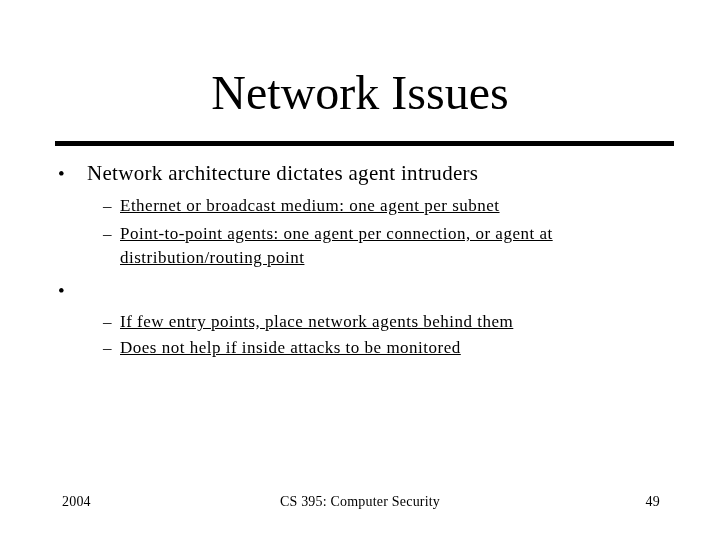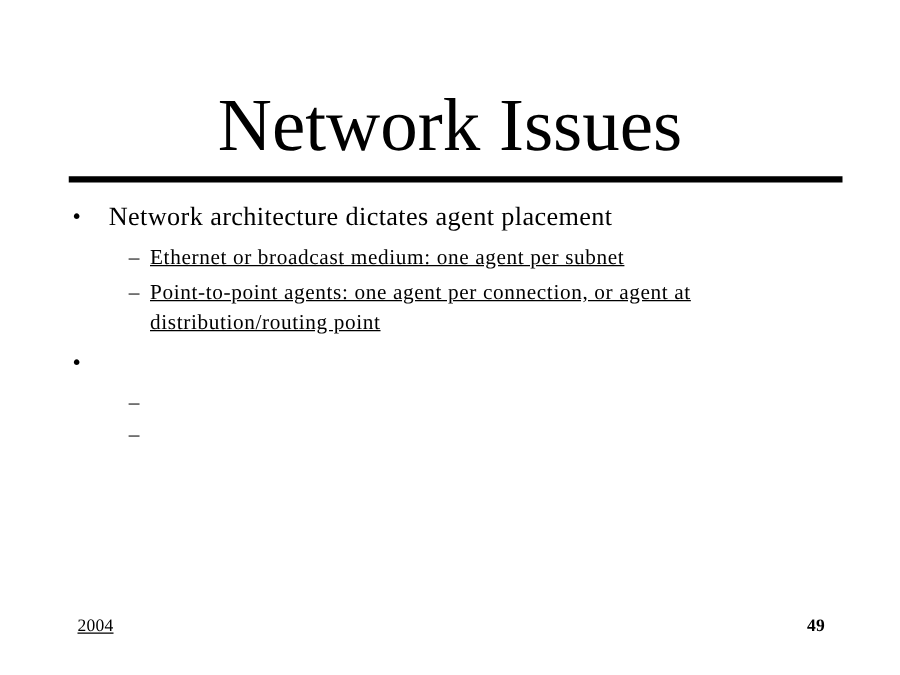--- a/index.html
+++ b/index.html
@@ -12,21 +12,21 @@
     overflow: hidden;
     font-family: "Liberation Serif", "DejaVu Serif", serif;
     color: #000000;
   }
   .slide-title {
     position: absolute;
     top: 64px;
     left: 0;
     width: 720px;
     text-align: center;
-    font-size: 60px;
+    font-size: 48px;
     line-height: 1.2;
     font-weight: 400;
     color: #000000;
   }
   .title-rule {
     position: absolute;
     top: 141px;
     left: 55px;
     width: 619px;
     height: 5px;
@@ -71,58 +71,61 @@
   .s3 { top: 310px; }
   .s4 { top: 336px; }
   .footer-left, .footer-center, .footer-right {
     position: absolute;
     top: 494px;
     font-size: 14px;
     line-height: 1.2;
     color: #000000;
     letter-spacing: 0.2px;
   }
-  .footer-left { left: 62px; text-decoration: underline; }
+  .footer-left { left: 62px; }
   .footer-center { left: 0; width: 720px; text-align: center; }
-  .footer-right { right: 60px; text-align: right; font-weight: bold; }
+  .footer-right { right: 60px; text-align: right; }
 </style>
 </head>
 <body>
 
 <div class="slide">
 
   <div class="slide-title">Network Issues</div>
 
   <div class="title-rule"></div>
 
   <div class="bullet-item level1 b1">
     <span class="glyph">•</span>
-    <span class="btext">Network architecture dictates agent placement</span>
+    <span class="btext">Network architecture dictates agent intruders</span>
   </div>
 
   <div class="bullet-item level2 s1">
     <span class="glyph">–</span>
     <span class="btext">Ethernet or broadcast medium: one agent per subnet</span>
   </div>
 
   <div class="bullet-item level2 s2">
     <span class="glyph">–</span>
     <span class="btext">Point-to-point agents: one agent per connection, or agent at distribution/routing point</span>
   </div>
 
   <div class="bullet-item level1 b2">
     <span class="glyph">•</span>
   </div>
 
   <div class="bullet-item level2 s3">
     <span class="glyph">–</span>
+    <span class="btext">If few entry points, place network agents behind them</span>
   </div>
 
   <div class="bullet-item level2 s4">
     <span class="glyph">–</span>
+    <span class="btext">Does not help if inside attacks to be monitored</span>
   </div>
 
   <div class="footer-left">2004</div>
 
+  <div class="footer-center">CS 395: Computer Security</div>
 
   <div class="footer-right">49</div>
 
 </div>
 
 </body></html>

